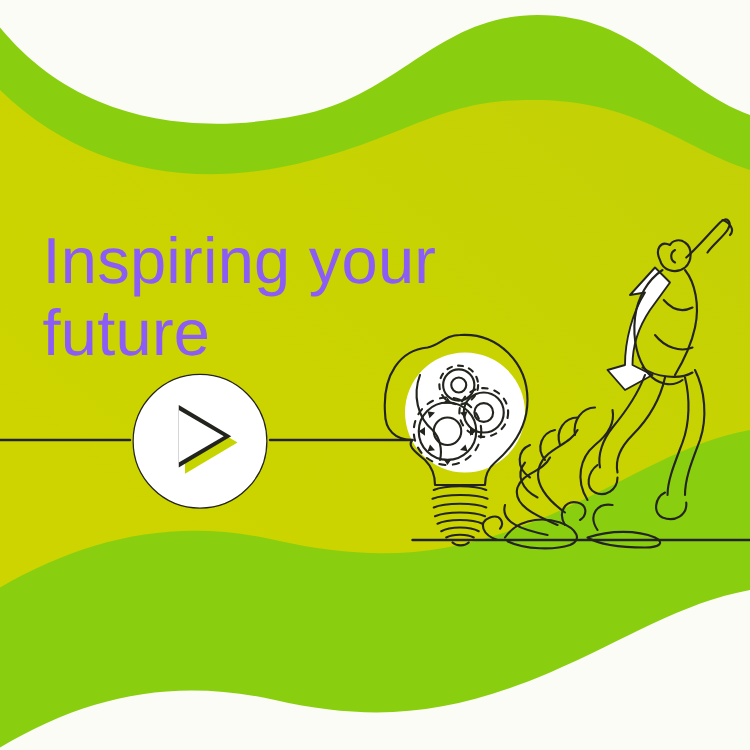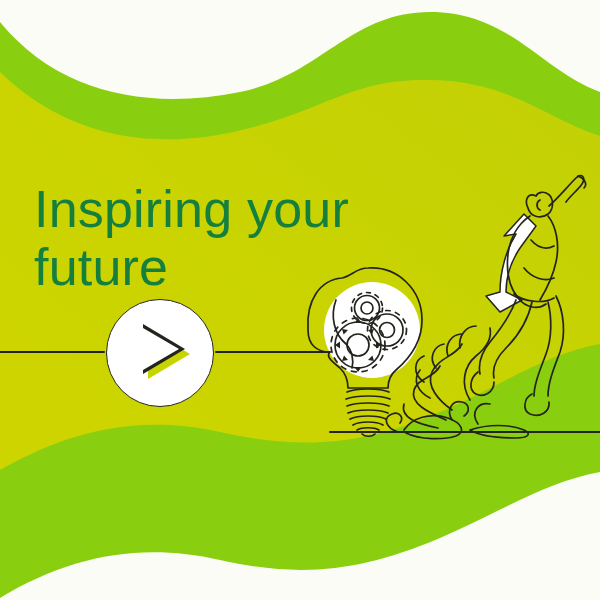--- a/index.html
+++ b/index.html
@@ -28,21 +28,21 @@
     position: absolute;
     left: 34px;
     top: 180px;
     width: 330px;
     margin: 0;
     font-family: "Liberation Sans", sans-serif;
     font-weight: 300;
     font-size: 52px;
     line-height: 1.12;
     letter-spacing: 0.2px;
-    color: #15803d;
+    color: #8b5cf6;
     white-space: pre-line;
   }
 
   .play-button {
     position: absolute;
     left: 106px;
     top: 299px;
     width: 108px;
     height: 108px;
     border-radius: 50%;

